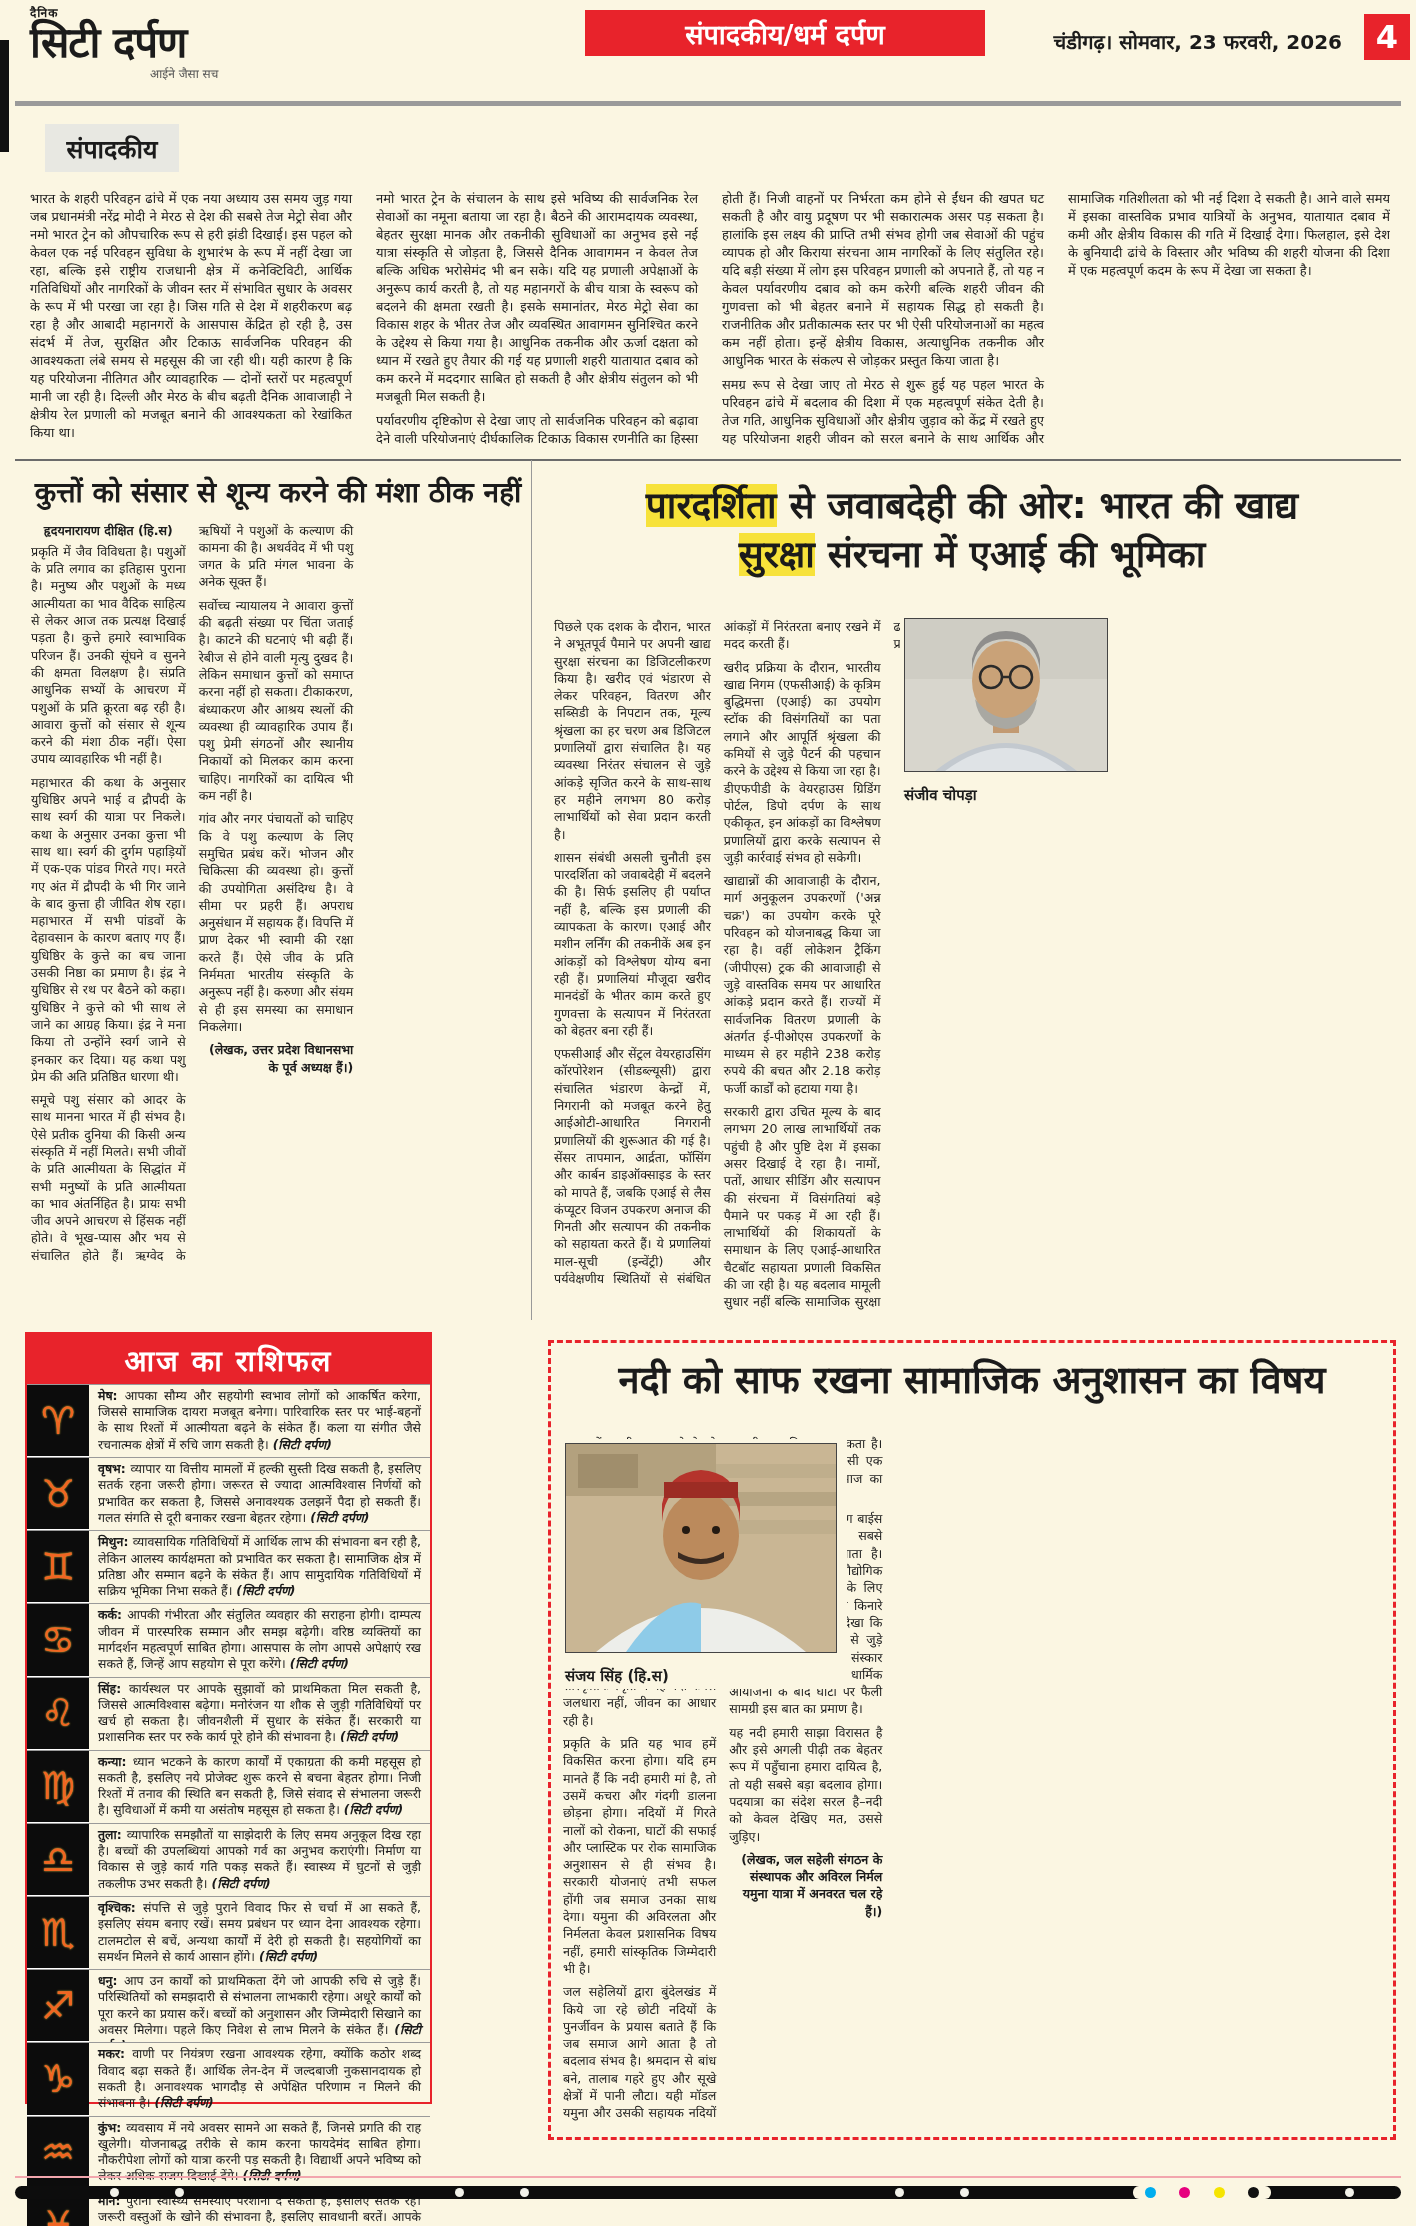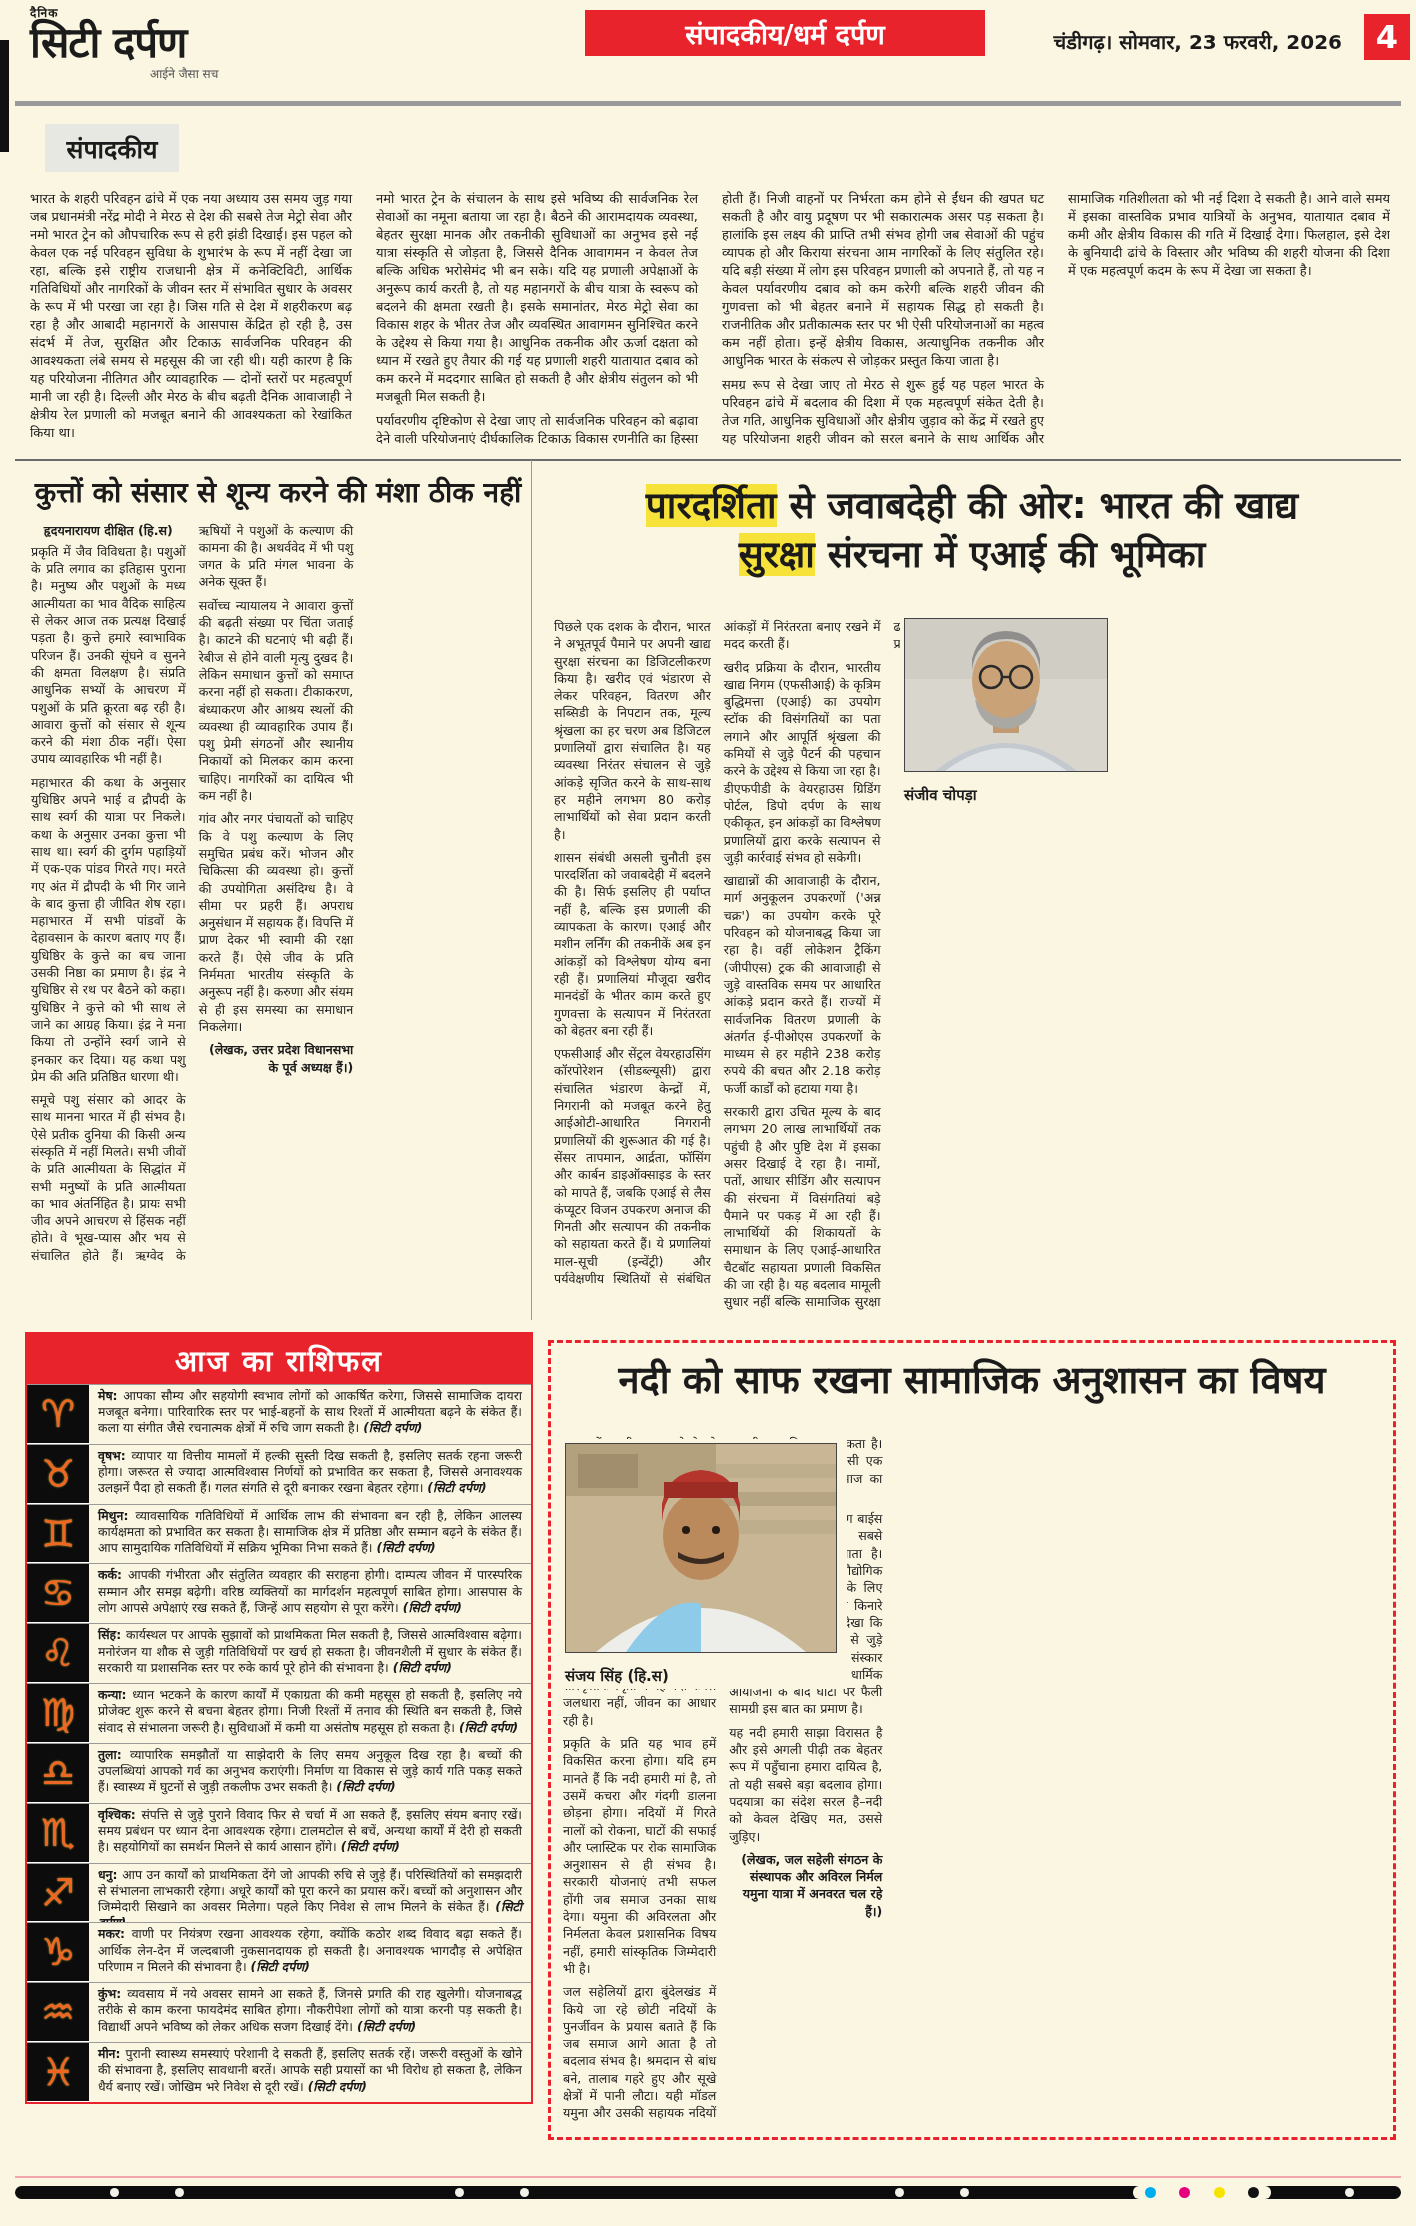--- a/index.html
+++ b/index.html
@@ -37,21 +37,21 @@
   #food{left:548px;top:468px;width:848px;height:860px;}
   #food .hl{font-size:37px;font-weight:bold;text-align:center;line-height:1.32;margin-top:14px;}
   .hl-mark{background:#f7e23a;}
   #food .cols{position:absolute;left:6px;top:150px;width:836px;height:702px;overflow:hidden;
         column-count:5;column-gap:13px;column-fill:auto;font-size:12.6px;line-height:17.3px;text-align:justify;}
   .photo-card{background:#fbf6e2;padding:4px;z-index:5;}
   .photo-frame{border:1px solid #444;display:block;}
   .photo-cap{font-size:15px;font-weight:bold;text-align:left;padding-top:12px;}
   #food-photo{left:352px;top:146px;width:210px;}
   
-  #horo{left:25px;top:1332px;width:508px;height:772px;border:2px solid #e8232b;background:#fbf6e2;
+  #horo{left:25px;top:1332px;width:407px;height:772px;border:2px solid #e8232b;background:#fbf6e2;
         display:flex;flex-direction:column;box-sizing:border-box;}
   #horo-head{height:50px;background:#e8232b;color:#fff;display:flex;align-items:center;justify-content:center;
         font-size:29px;font-weight:bold;flex:0 0 auto;letter-spacing:2px;}
   #horo-rows{flex:1;display:flex;flex-direction:column;}
   .hrow{flex:1;display:flex;border-top:1px solid #9a9a9a;min-height:0;}
   .hicon{flex:0 0 62px;background:#0c0c0c;display:flex;align-items:center;justify-content:center;
         border-bottom:1px solid #fff;}
   .hicon span{font-size:38px;color:#f06522;text-shadow:0 0 2px #ffd24a;}
   .htext{flex:1;padding:3px 9px;font-size:12.4px;line-height:16.2px;text-align:justify;overflow:hidden;}
   .htext i{font-weight:bold;}

